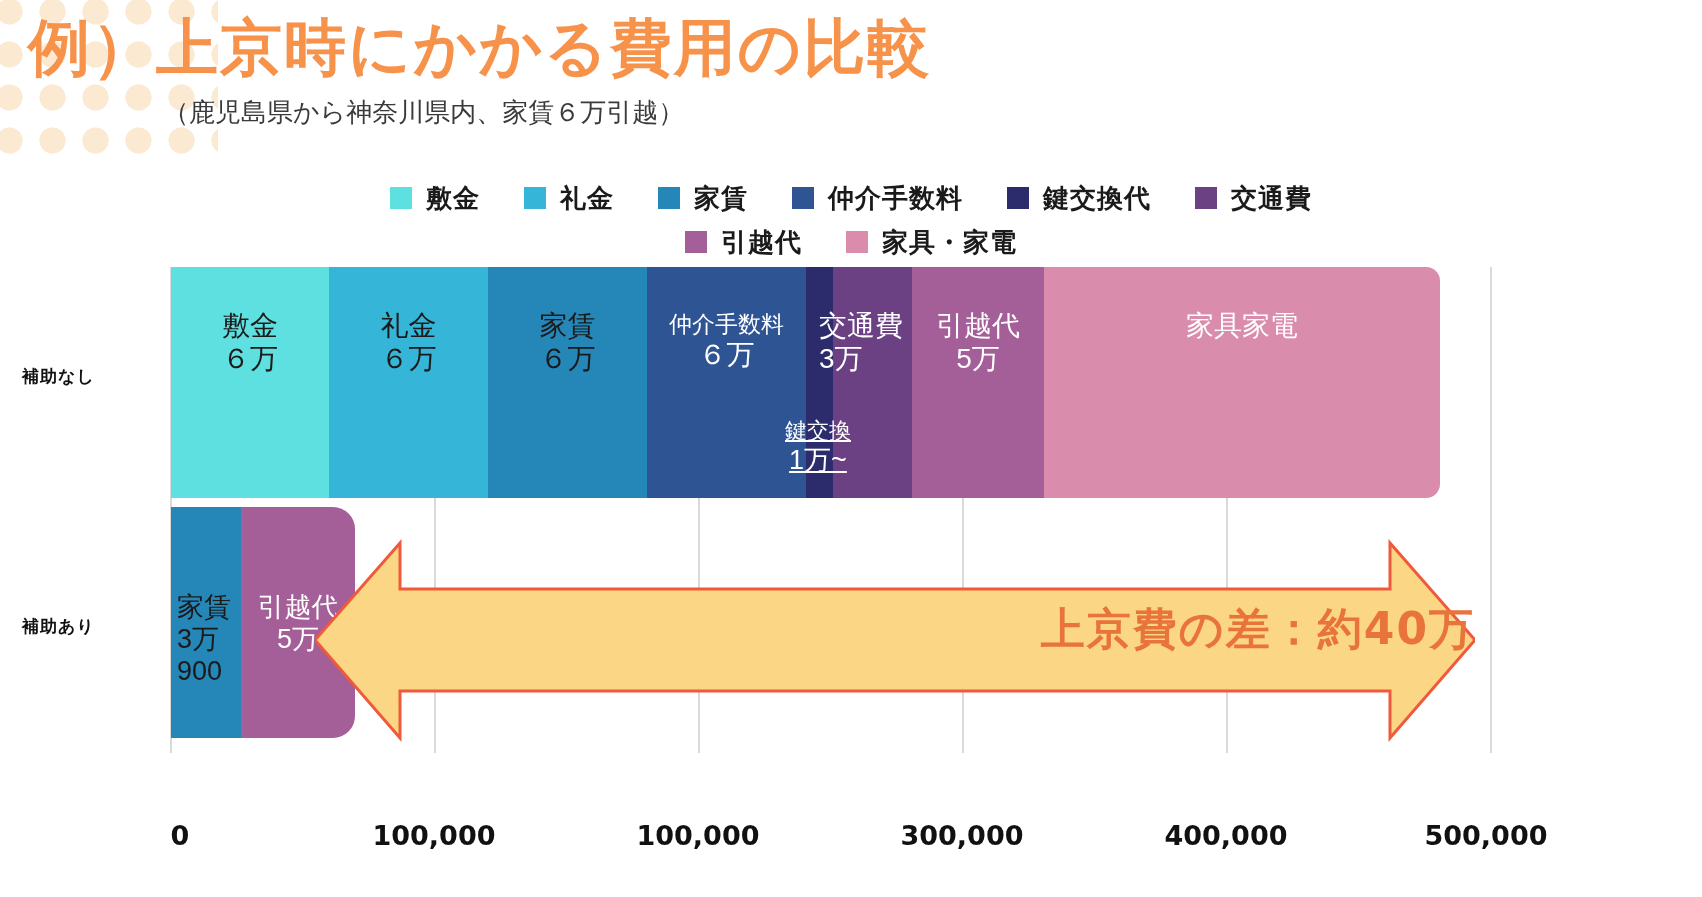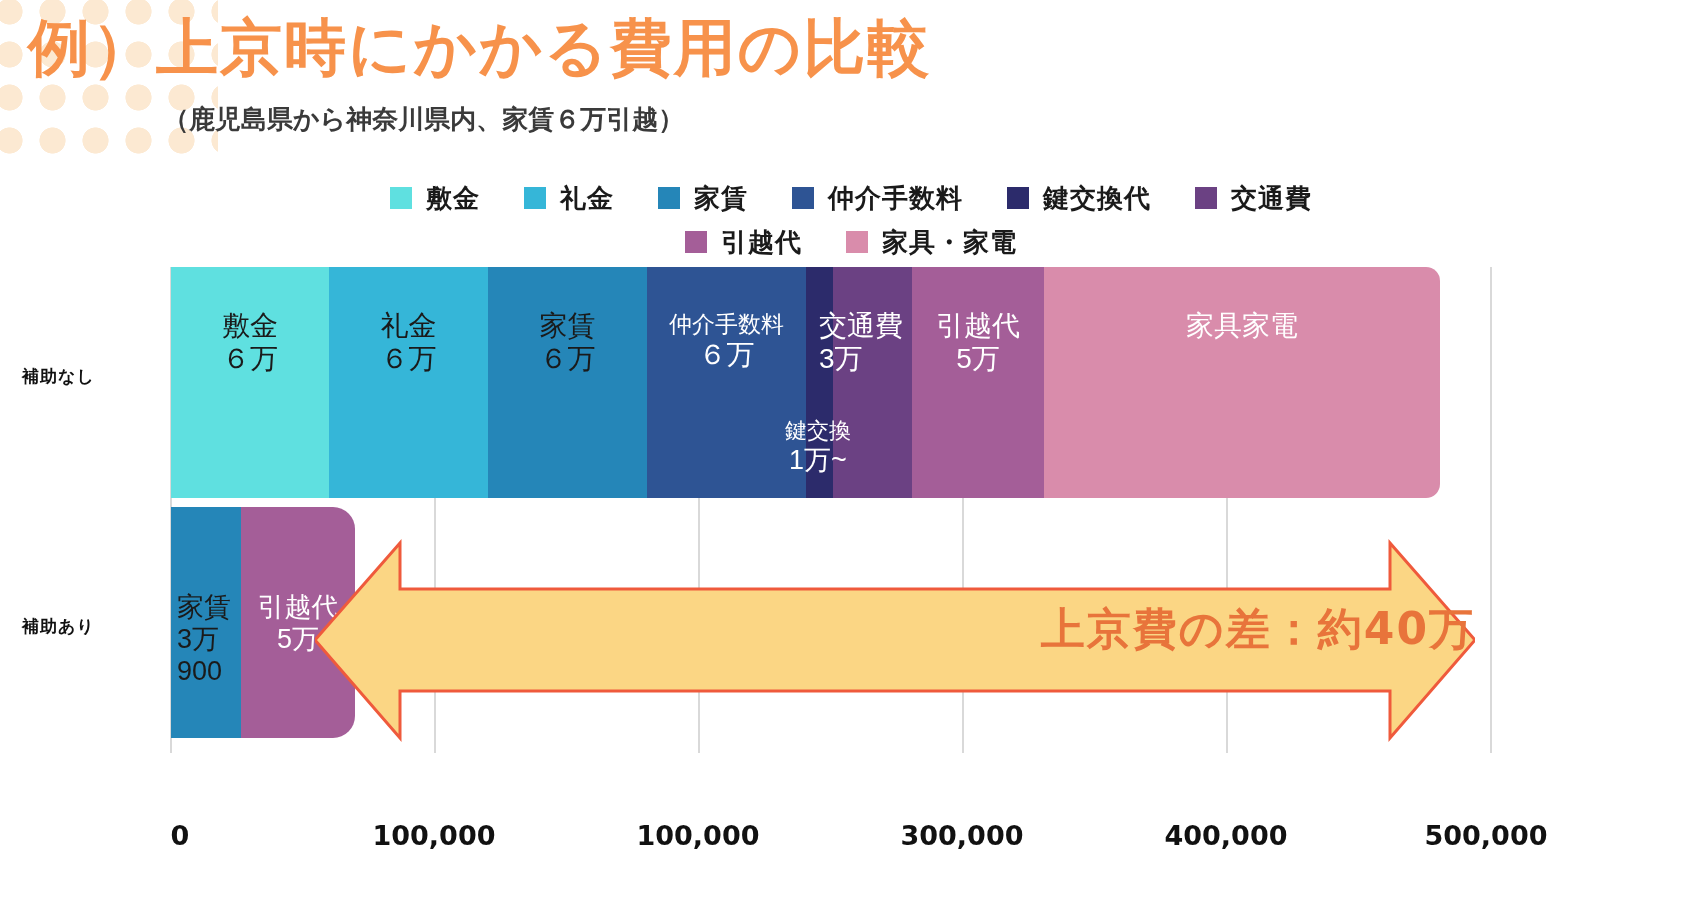--- a/index.html
+++ b/index.html
@@ -18,24 +18,23 @@
   }
   
   #header{position:absolute;left:0;top:0;width:100%;z-index:2;}
   #page-title{
     position:absolute;left:28px;top:6px;
     font-size:62px;font-weight:bold;color:#F7924B;
     letter-spacing:2px;white-space:nowrap;
     font-family:"DejaVu Sans","Liberation Sans",sans-serif;
   }
   #page-subtitle{
-    position:absolute;left:163px;top:102px;
+    position:absolute;left:163px;top:95px;
     font-size:26px;color:#3a3a3a;white-space:nowrap;
     font-family:"Liberation Sans","DejaVu Sans",sans-serif;
-    font-weight:bold;
   }
   
   #legend{position:absolute;left:0;top:176px;width:1702px;z-index:2;}
   .legend-row{display:flex;justify-content:center;align-items:center;height:44px;}
   .legend-item{display:flex;align-items:center;margin:0 22px;}
   .legend-swatch{width:22px;height:22px;margin-right:14px;display:inline-block;}
   .legend-label{
     font-size:26px;font-weight:bold;color:#1a1a1a;white-space:nowrap;
     letter-spacing:1px;
     font-family:"DejaVu Sans","Liberation Sans",sans-serif;
@@ -66,21 +65,21 @@
     line-height:1.18;pointer-events:none;
     font-family:"Liberation Sans","DejaVu Sans",sans-serif;
   }
   .seg-name{display:block;}
   .seg-value{display:block;}
 
   
   .float-label{
     position:absolute;text-align:center;line-height:1.2;color:#ffffff;
     font-family:"Liberation Sans","DejaVu Sans",sans-serif;z-index:3;
-    pointer-events:none;white-space:nowrap;
+    pointer-events:none;white-space:nowrap;text-decoration:underline;
   }
   
   #diff-arrow{position:absolute;left:315px;top:533px;width:1160px;height:215px;z-index:4;}
   #diff-arrow-label{
     position:absolute;left:315px;top:600px;width:1160px;text-align:right;
     font-size:44px;font-weight:bold;color:#E8743B;letter-spacing:2px;
     z-index:5;pointer-events:none;
     font-family:"DejaVu Sans","Liberation Sans",sans-serif;
   }
 </style>

